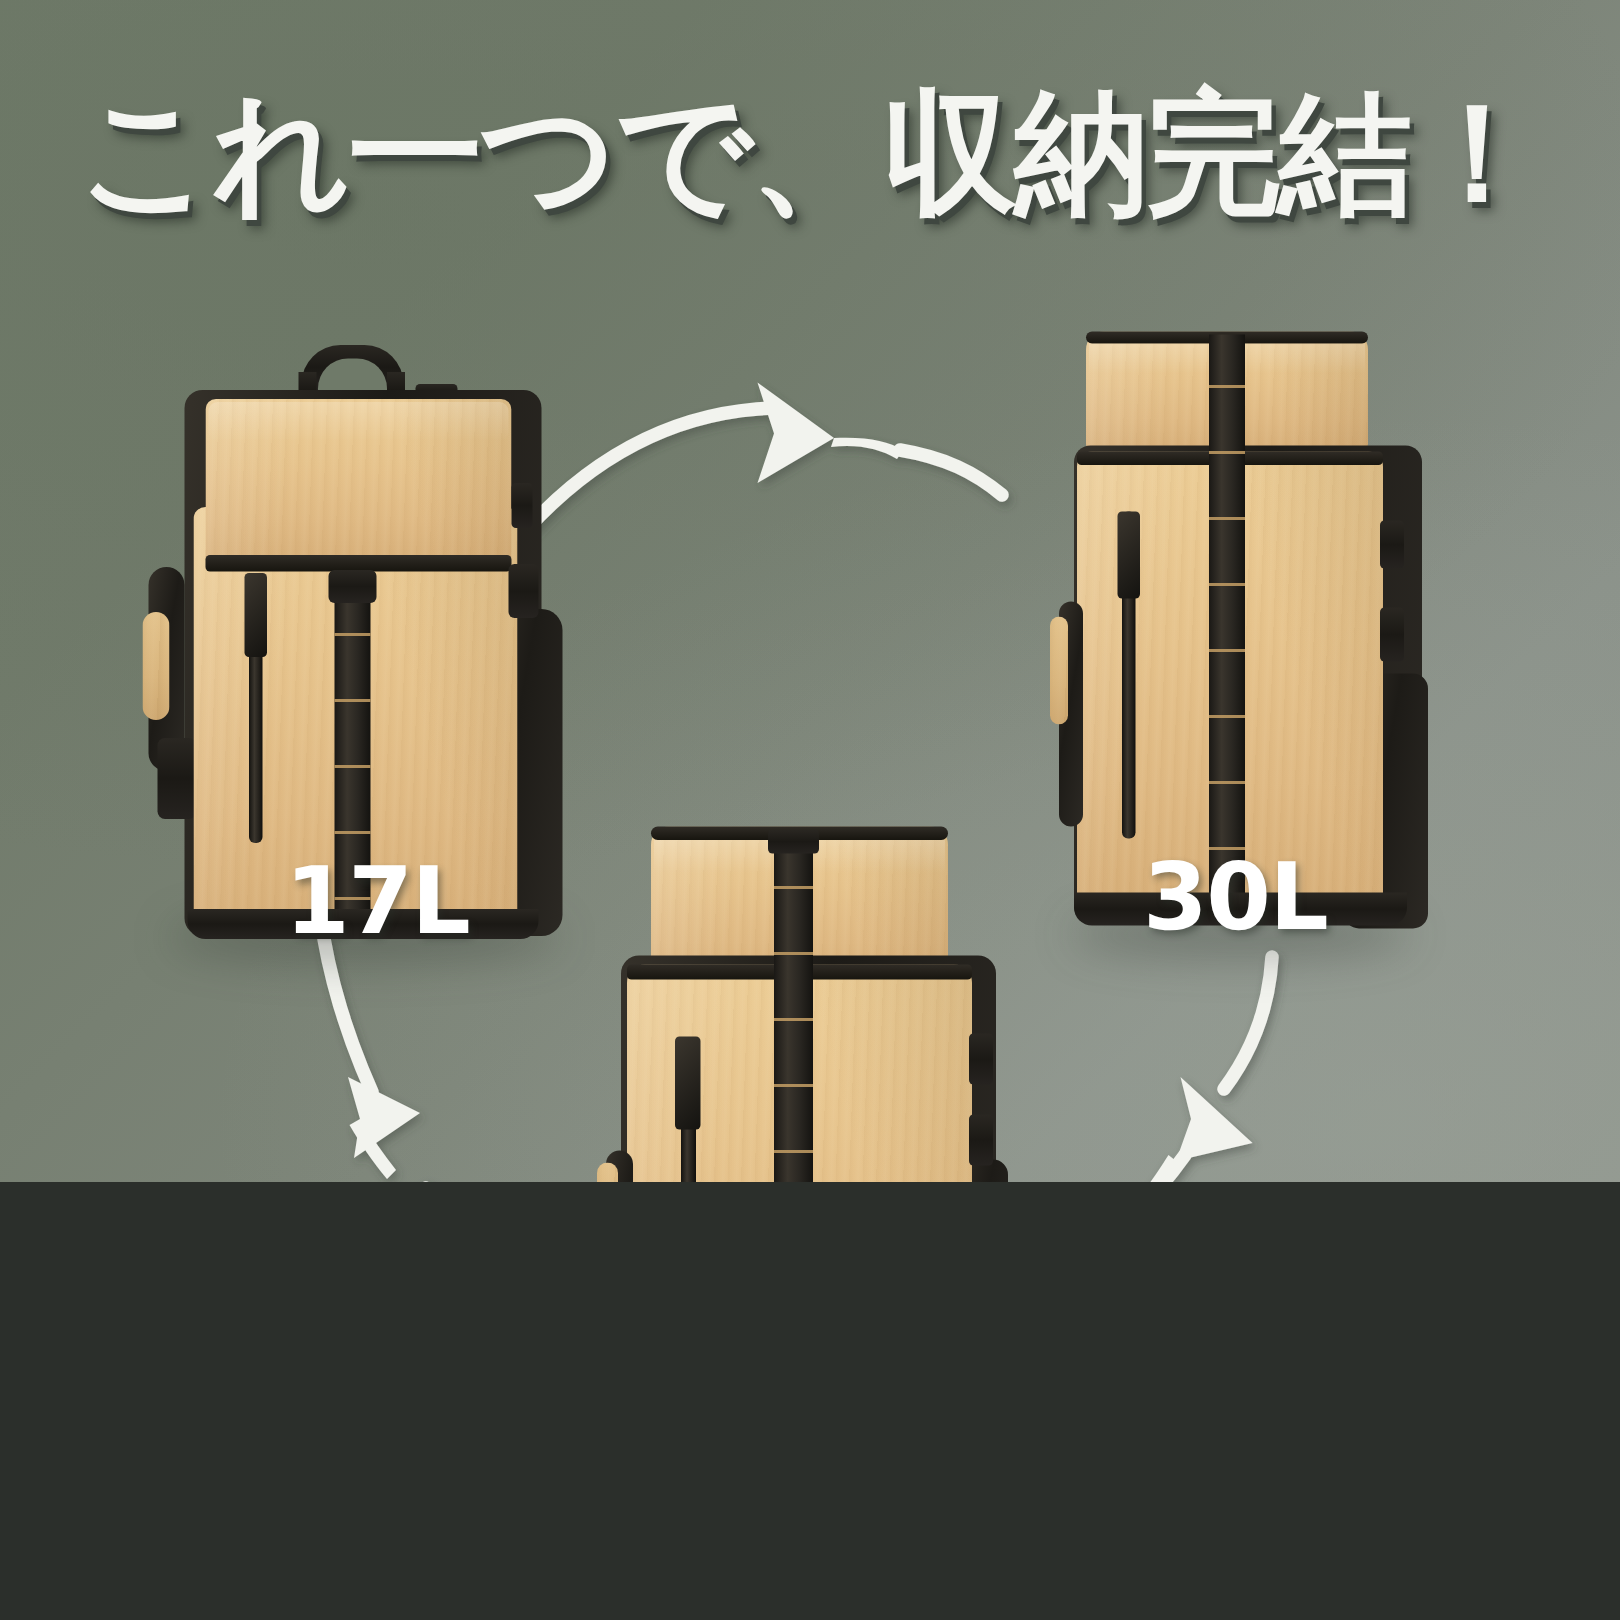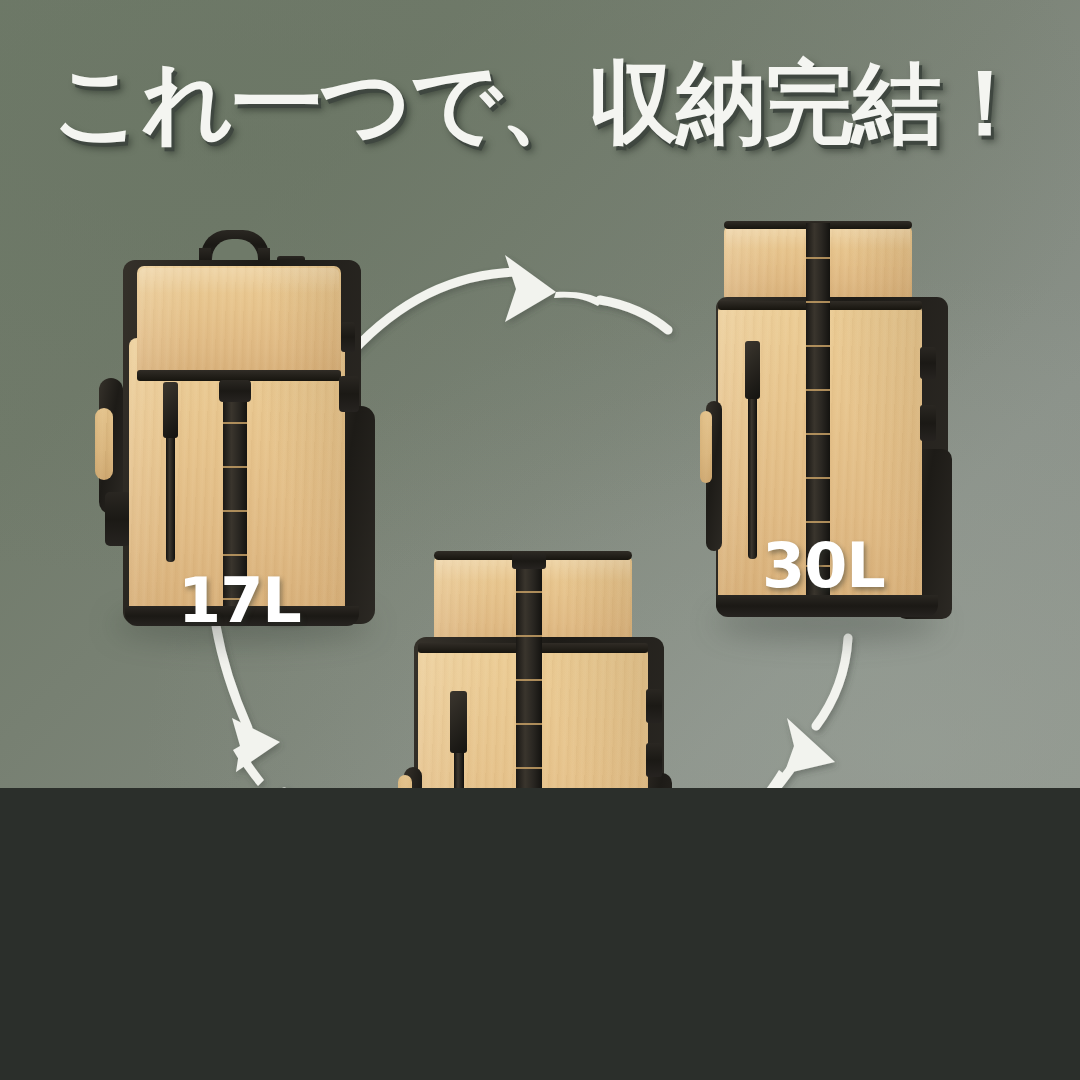--- a/index.html
+++ b/index.html
@@ -55,22 +55,22 @@
   .vol-label {
     position: absolute;
     font-size: 62px;
     font-weight: 900;
     color: #ffffff;
     letter-spacing: -1px;
     text-shadow: 2px 3px 5px rgba(40,46,40,0.45);
     font-family: "DejaVu Sans", "Liberation Sans", sans-serif;
     line-height: 1;
   }
-  #label-17 { left: 178px; top: 570px; }
-  #label-30 { left: 762px; top: 535px; }
+  #label-17 { left: 190px; top: 570px; }
+  #label-30 { left: 762px; top: 567px; }
   #label-42 { left: 472px; top: 998px; }
 
   
   .bag { position: absolute; }
 
   .shadow-blob {
     position: absolute;
     border-radius: 50%;
     background: rgba(45,52,45,0.30);
     filter: blur(14px);

